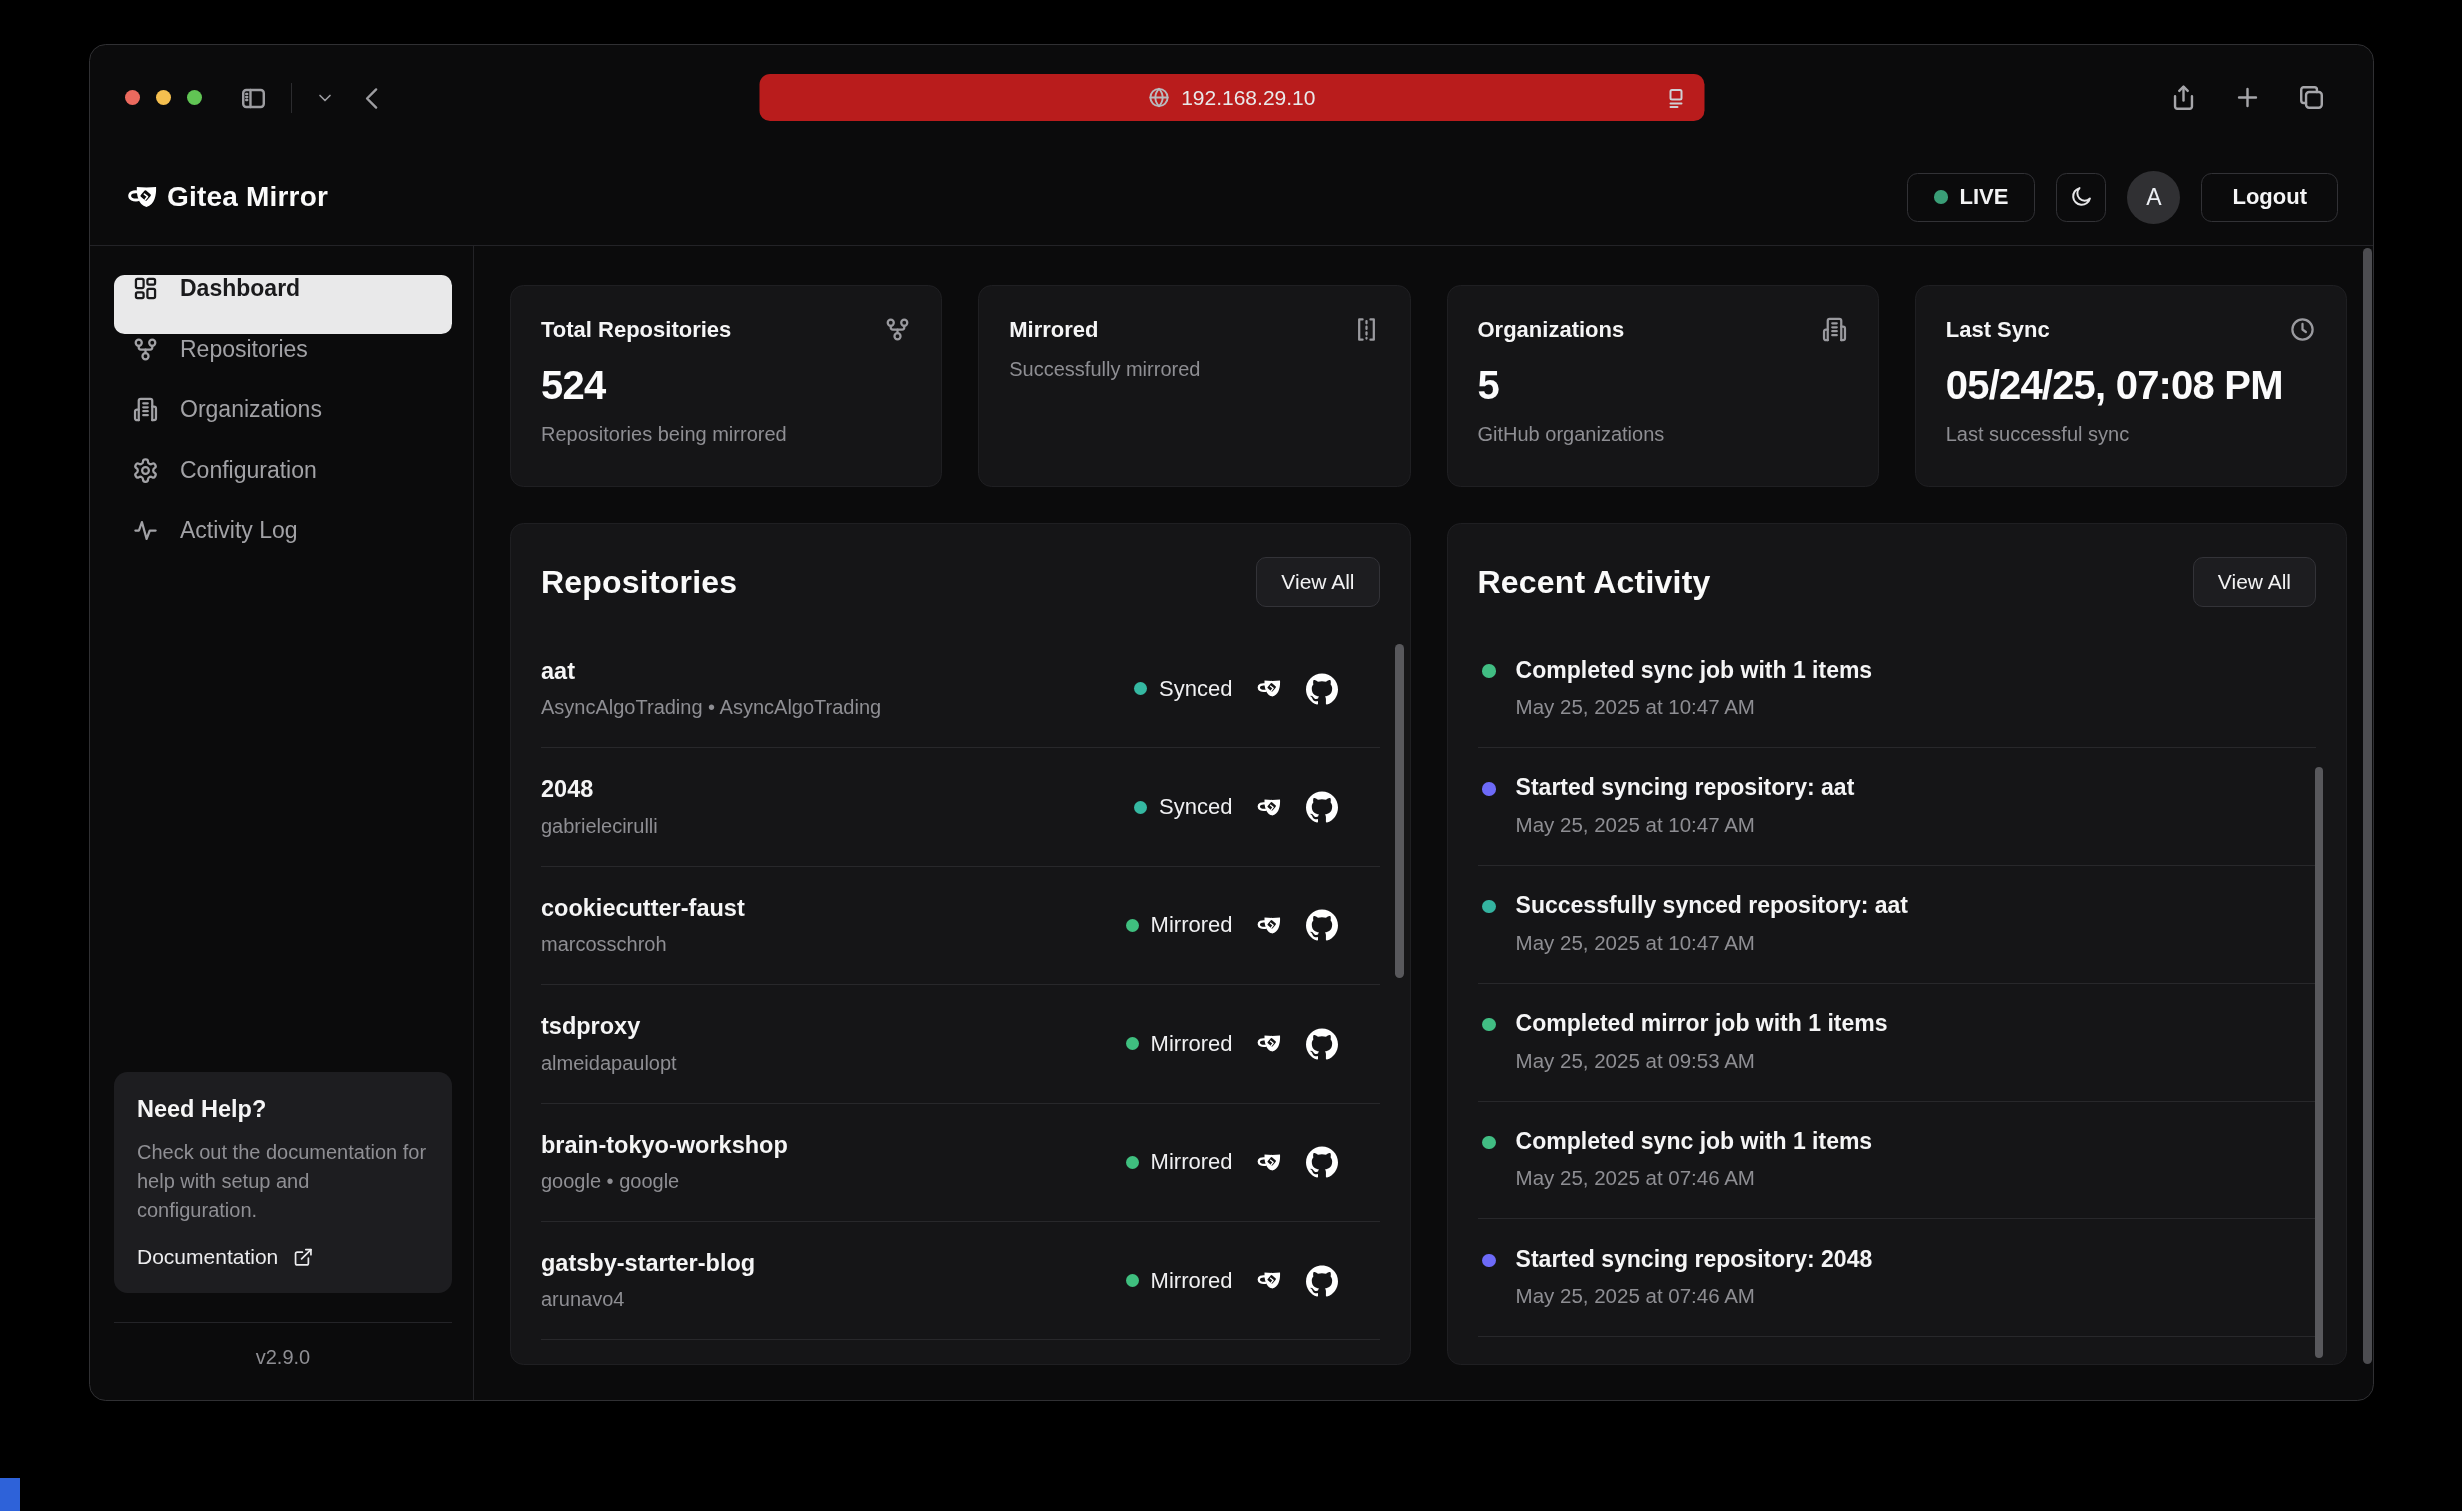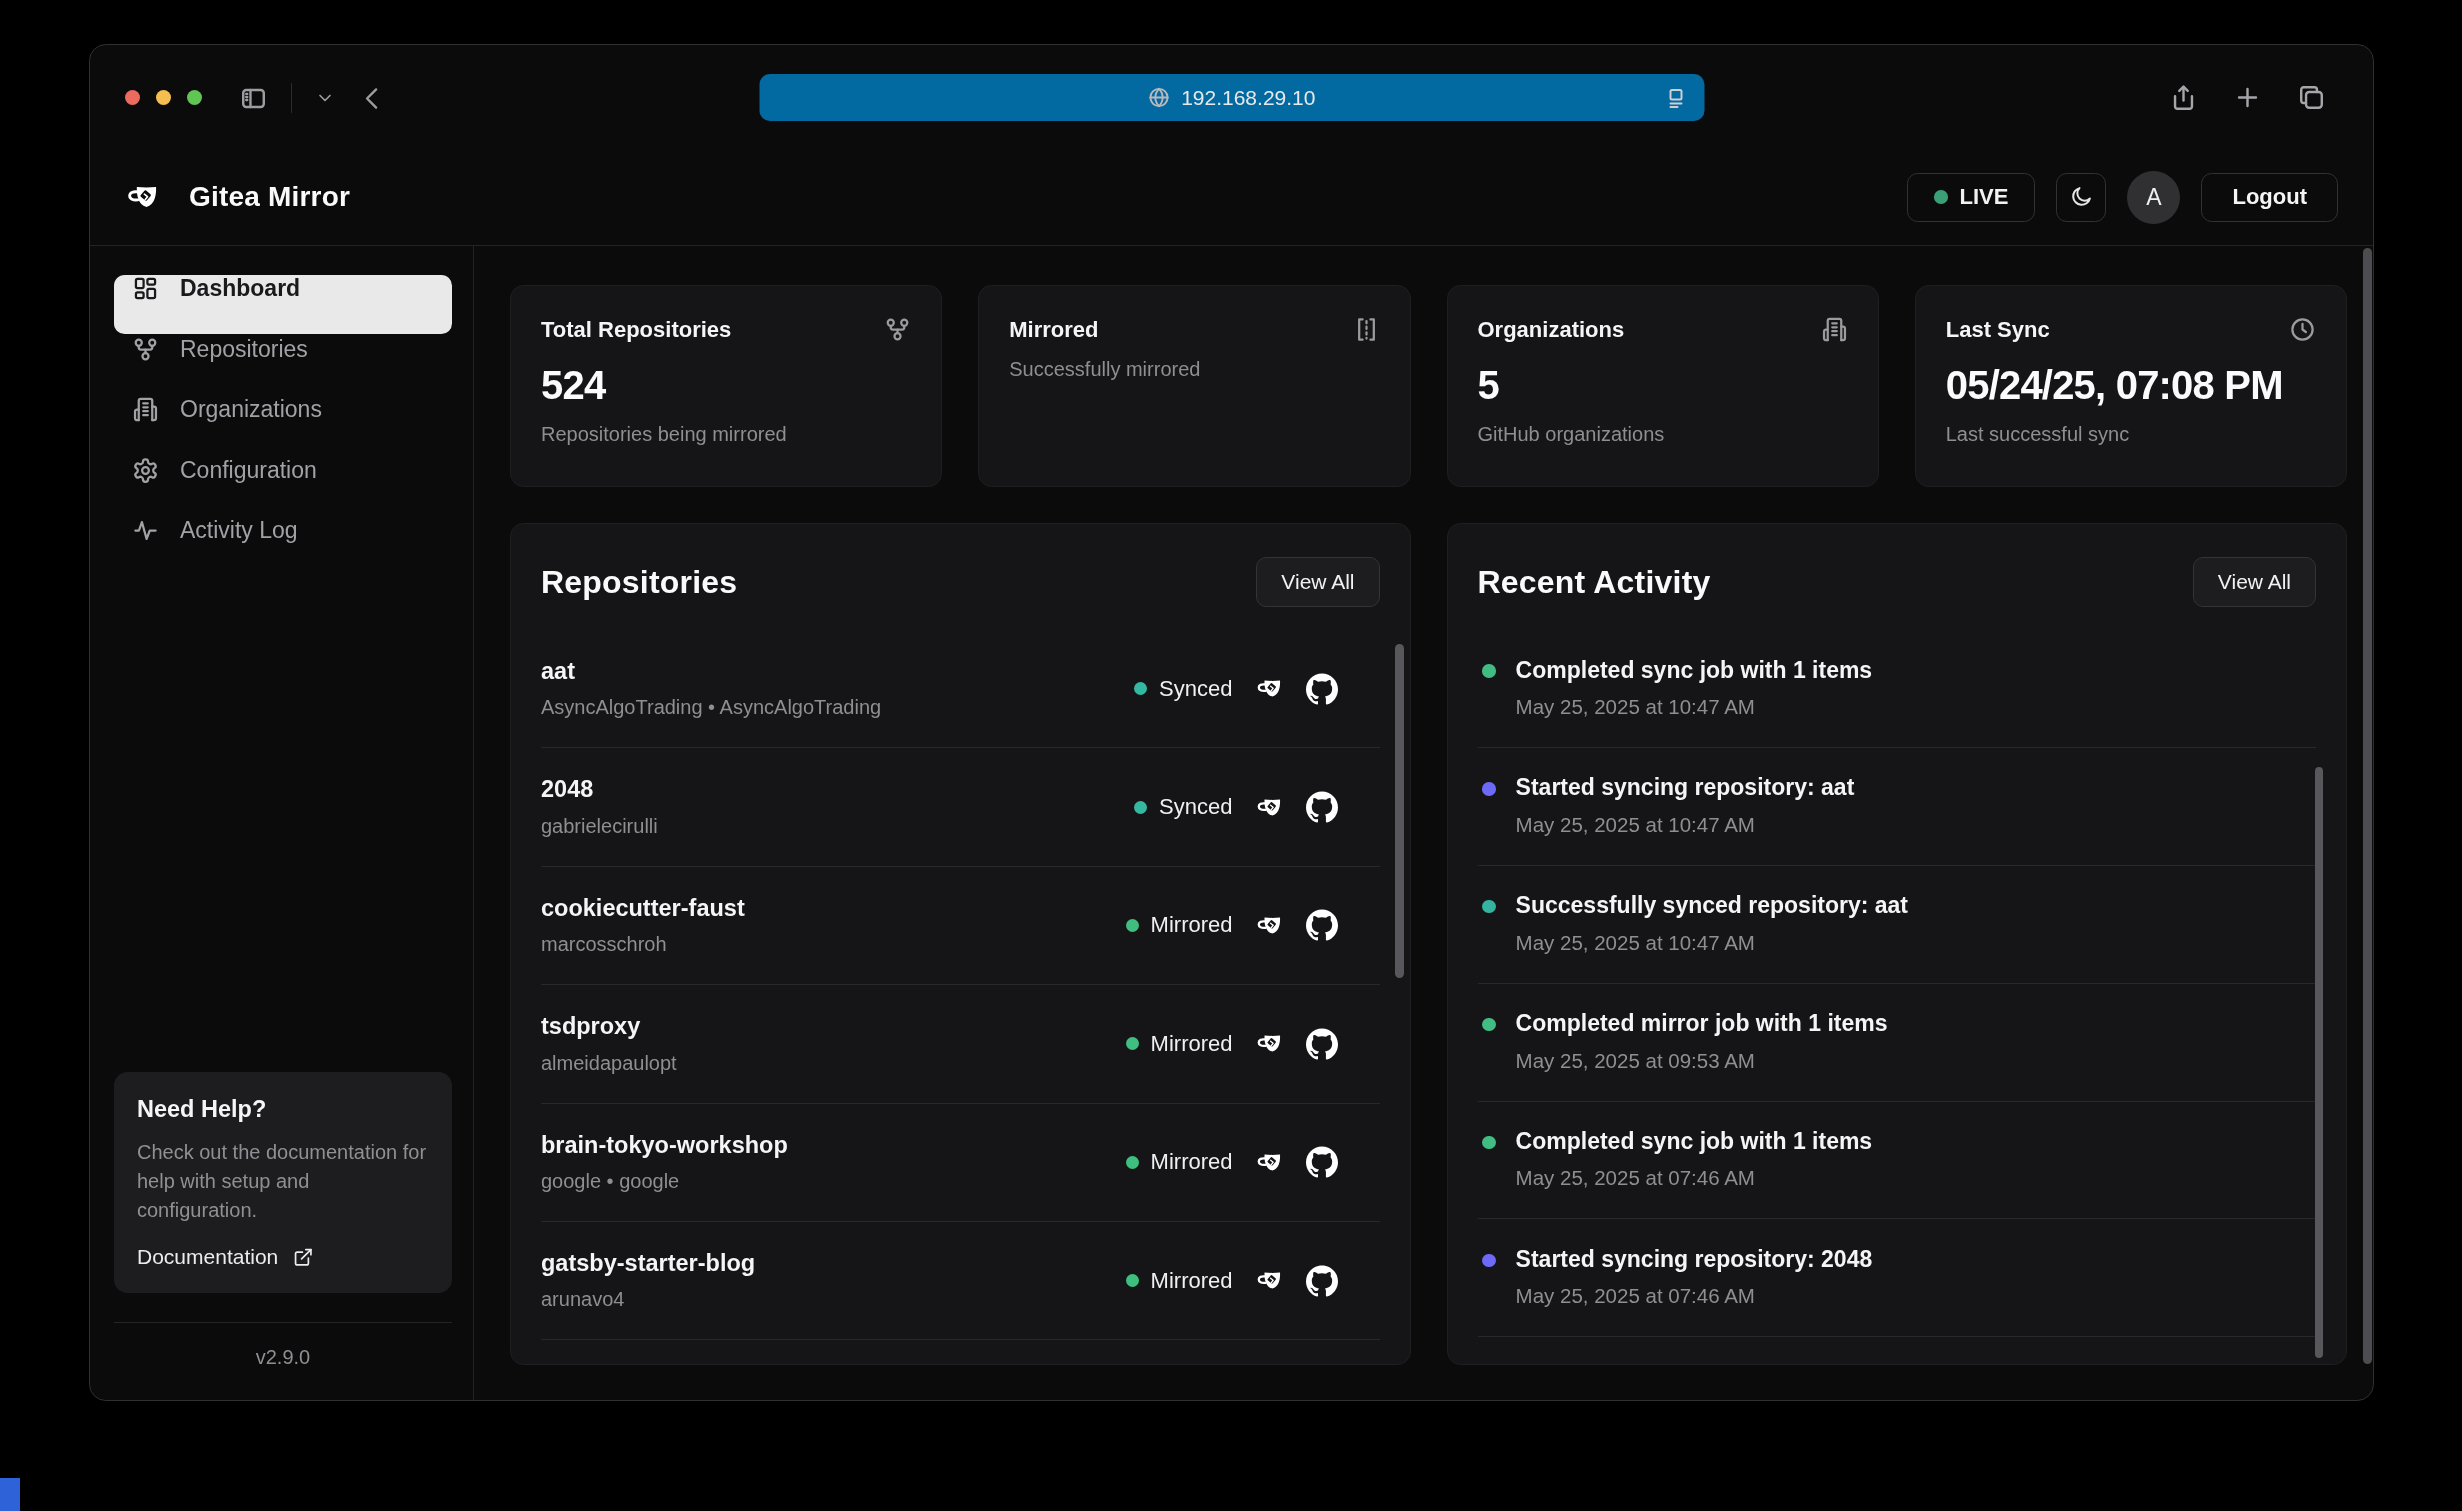--- a/index.html
+++ b/index.html
@@ -14,29 +14,29 @@
   .toolbar { position:relative; height:104px; }
   .traffic { position:absolute; left:35px; top:45px; display:flex; gap:16px; }
   .traffic span { width:15px; height:15px; border-radius:50%; display:block; }
   .tl-red{background:#ec6a5e;} .tl-yellow{background:#f5bf4f;} .tl-green{background:#61c554;}
   .tb-left { position:absolute; left:149px; top:38px; display:flex; align-items:center; gap:23px; color:#9d9da1; }
   .tb-left .sep { width:0.8px; height:30px; background:#2c2c2f; }
   .tb-right { position:absolute; right:47px; top:38px; display:flex; align-items:center; gap:35px; color:#a6a6aa; }
   .tb-icon { width:29px; height:29px; }
   .tb-icon.small { width:20px; height:20px; }
   .urlbar { position:absolute; left:50%; transform:translateX(-50%); top:29px; width:945px; height:47px;
-            background:#0369a1; border-radius:10.6px; display:flex; align-items:center; justify-content:center;
+            background:#b91c1c; border-radius:10.6px; display:flex; align-items:center; justify-content:center;
             gap:10.6px; color:#e9e9ea; font-size:21px; }
   .urlbar .globe { width:23px; height:23px; color:#b9b9bd; }
   .urlbar .reader { position:absolute; right:16.7px; width:24px; height:24px; color:#cfcfd3; }
 
   
   .appheader { height:97px; display:flex; align-items:center; justify-content:space-between;
                padding:0 35px; border-bottom:0.8px solid #232327; }
-  .brand { display:flex; align-items:center; gap:28px;justify-content:space-between; }
+  .brand { display:flex; align-items:center; gap:6px;justify-content:space-between; }
   .brand .logo { width:36px; height:36px; }
   .brand .name { color:#fafafa; font-size:28px; font-weight:bold; letter-spacing:0.2px; }
   .hdr-right { display:flex; align-items:center; gap:21px; }
   .live-pill { display:flex; align-items:center; gap:12px; height:49px; padding:0 26px;
                border:0.8px solid #323236; border-radius:10.6px; color:#f2f2f3; font-size:22px; font-weight:600; }
   .live-dot { width:13.6px; height:13.6px; border-radius:50%; background:#3a9e77; }
   .icon-btn { width:50px; height:49px; border:0.8px solid #323236; border-radius:10.6px;
               display:flex; align-items:center; justify-content:center; color:#e6e6e8; background:transparent; }
   .icon-btn svg { width:24px; height:24px; }
   .avatar { width:53px; height:53px; border-radius:50%; background:#303033; color:#eceff4;

